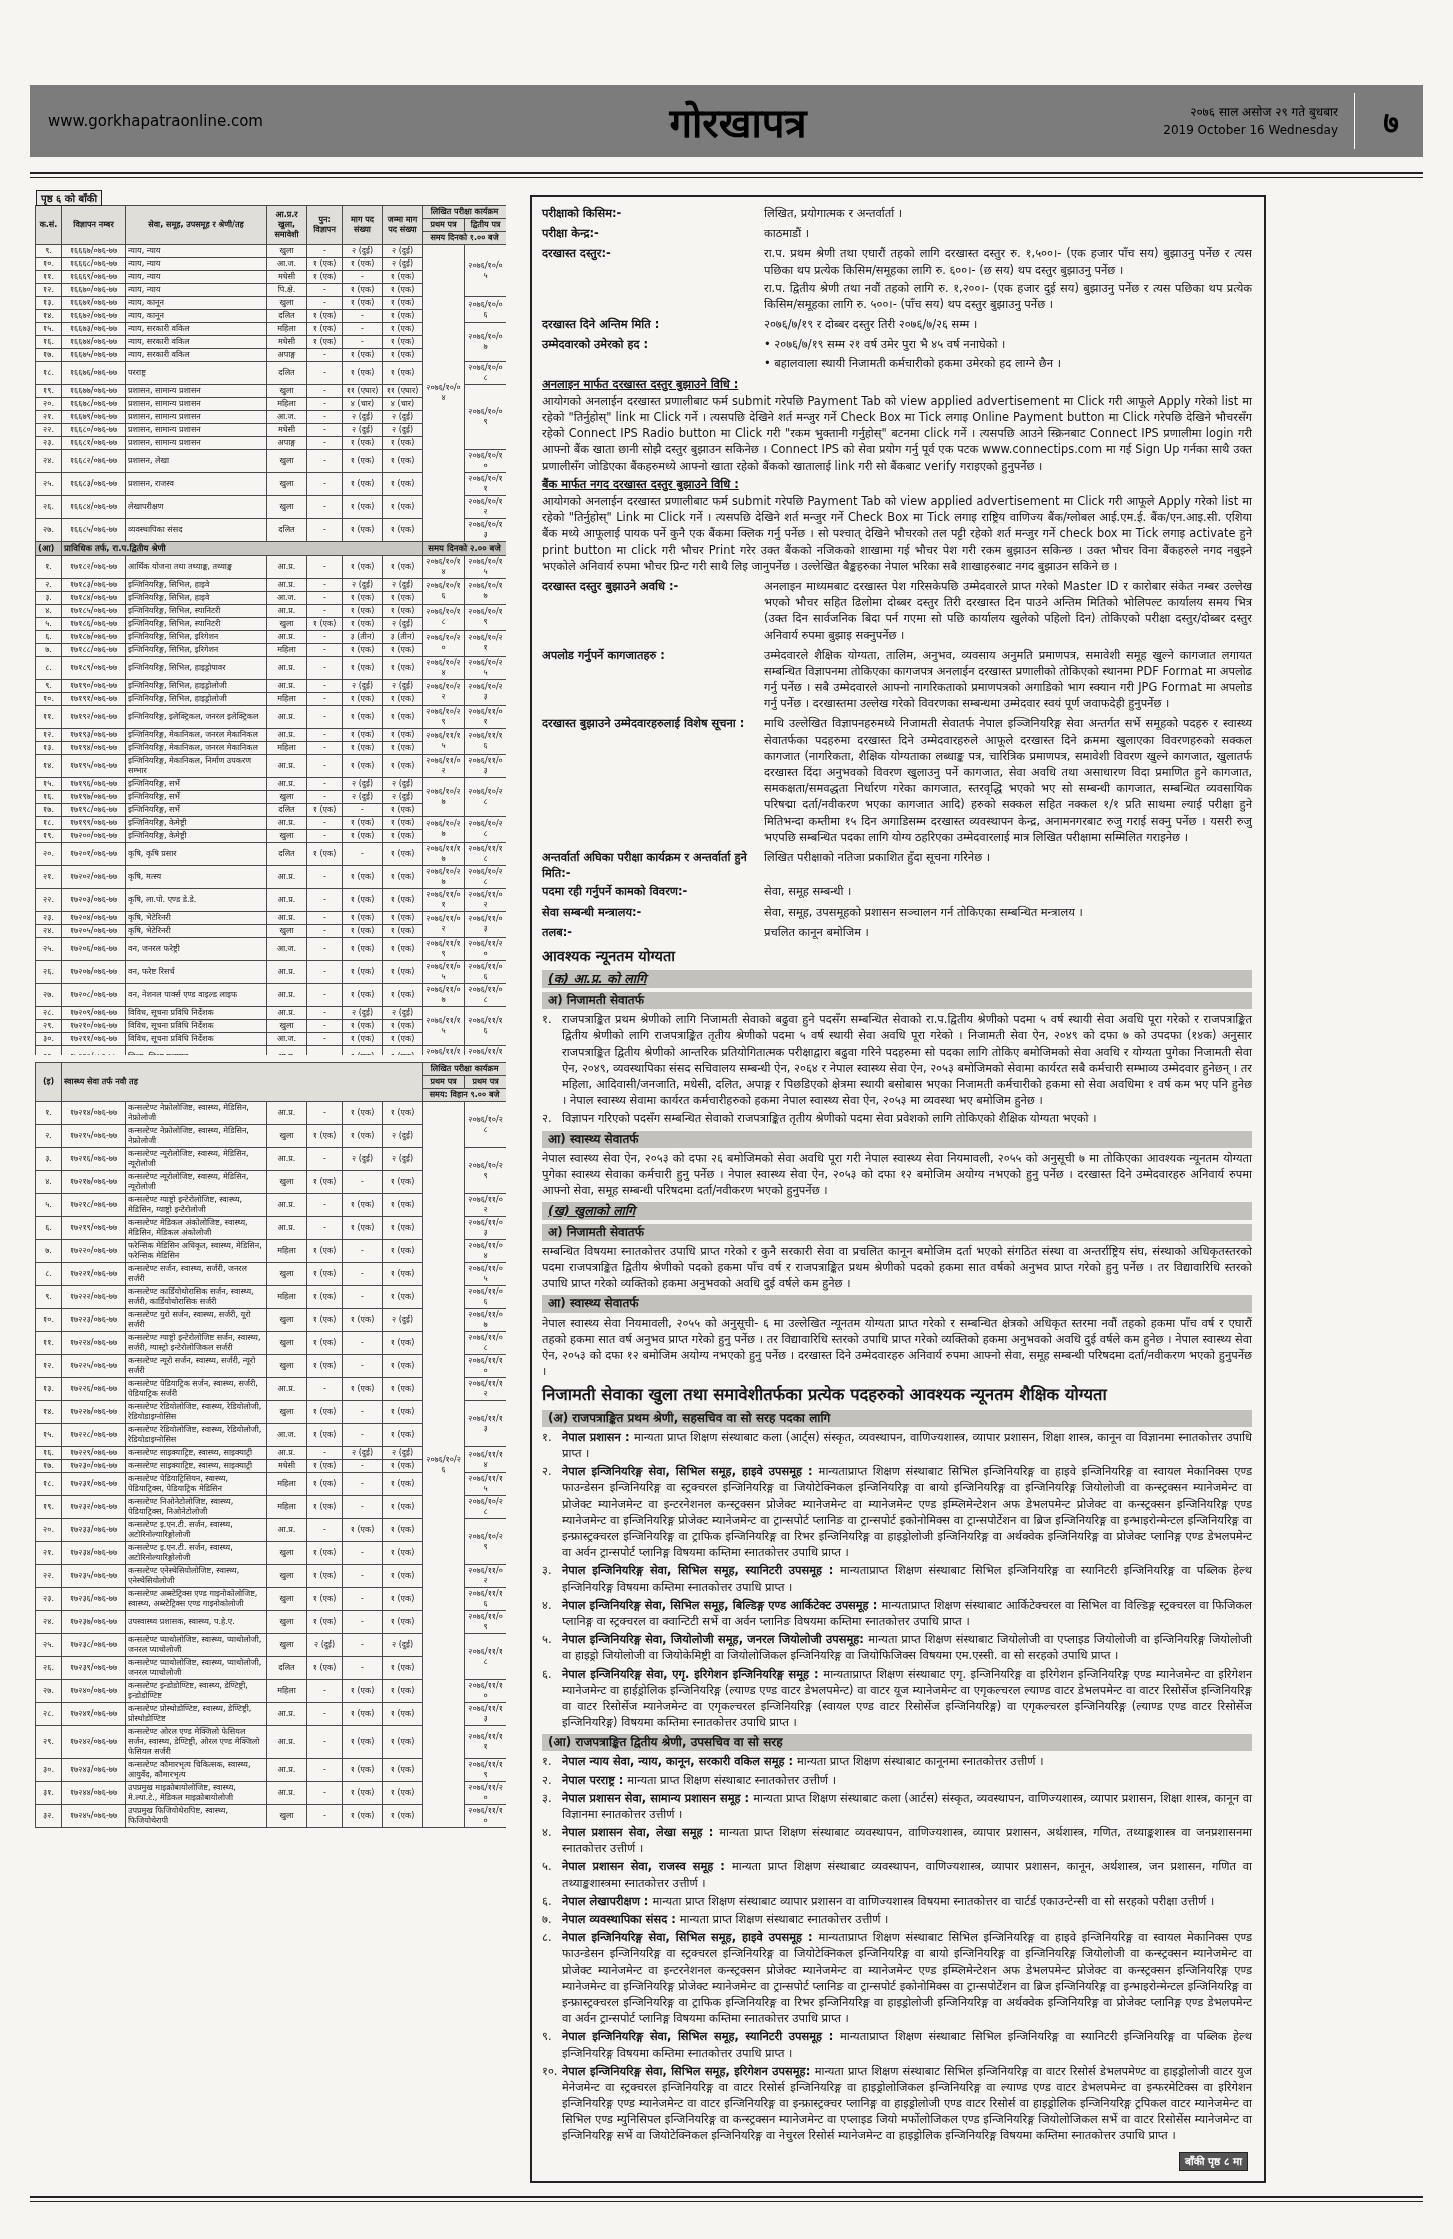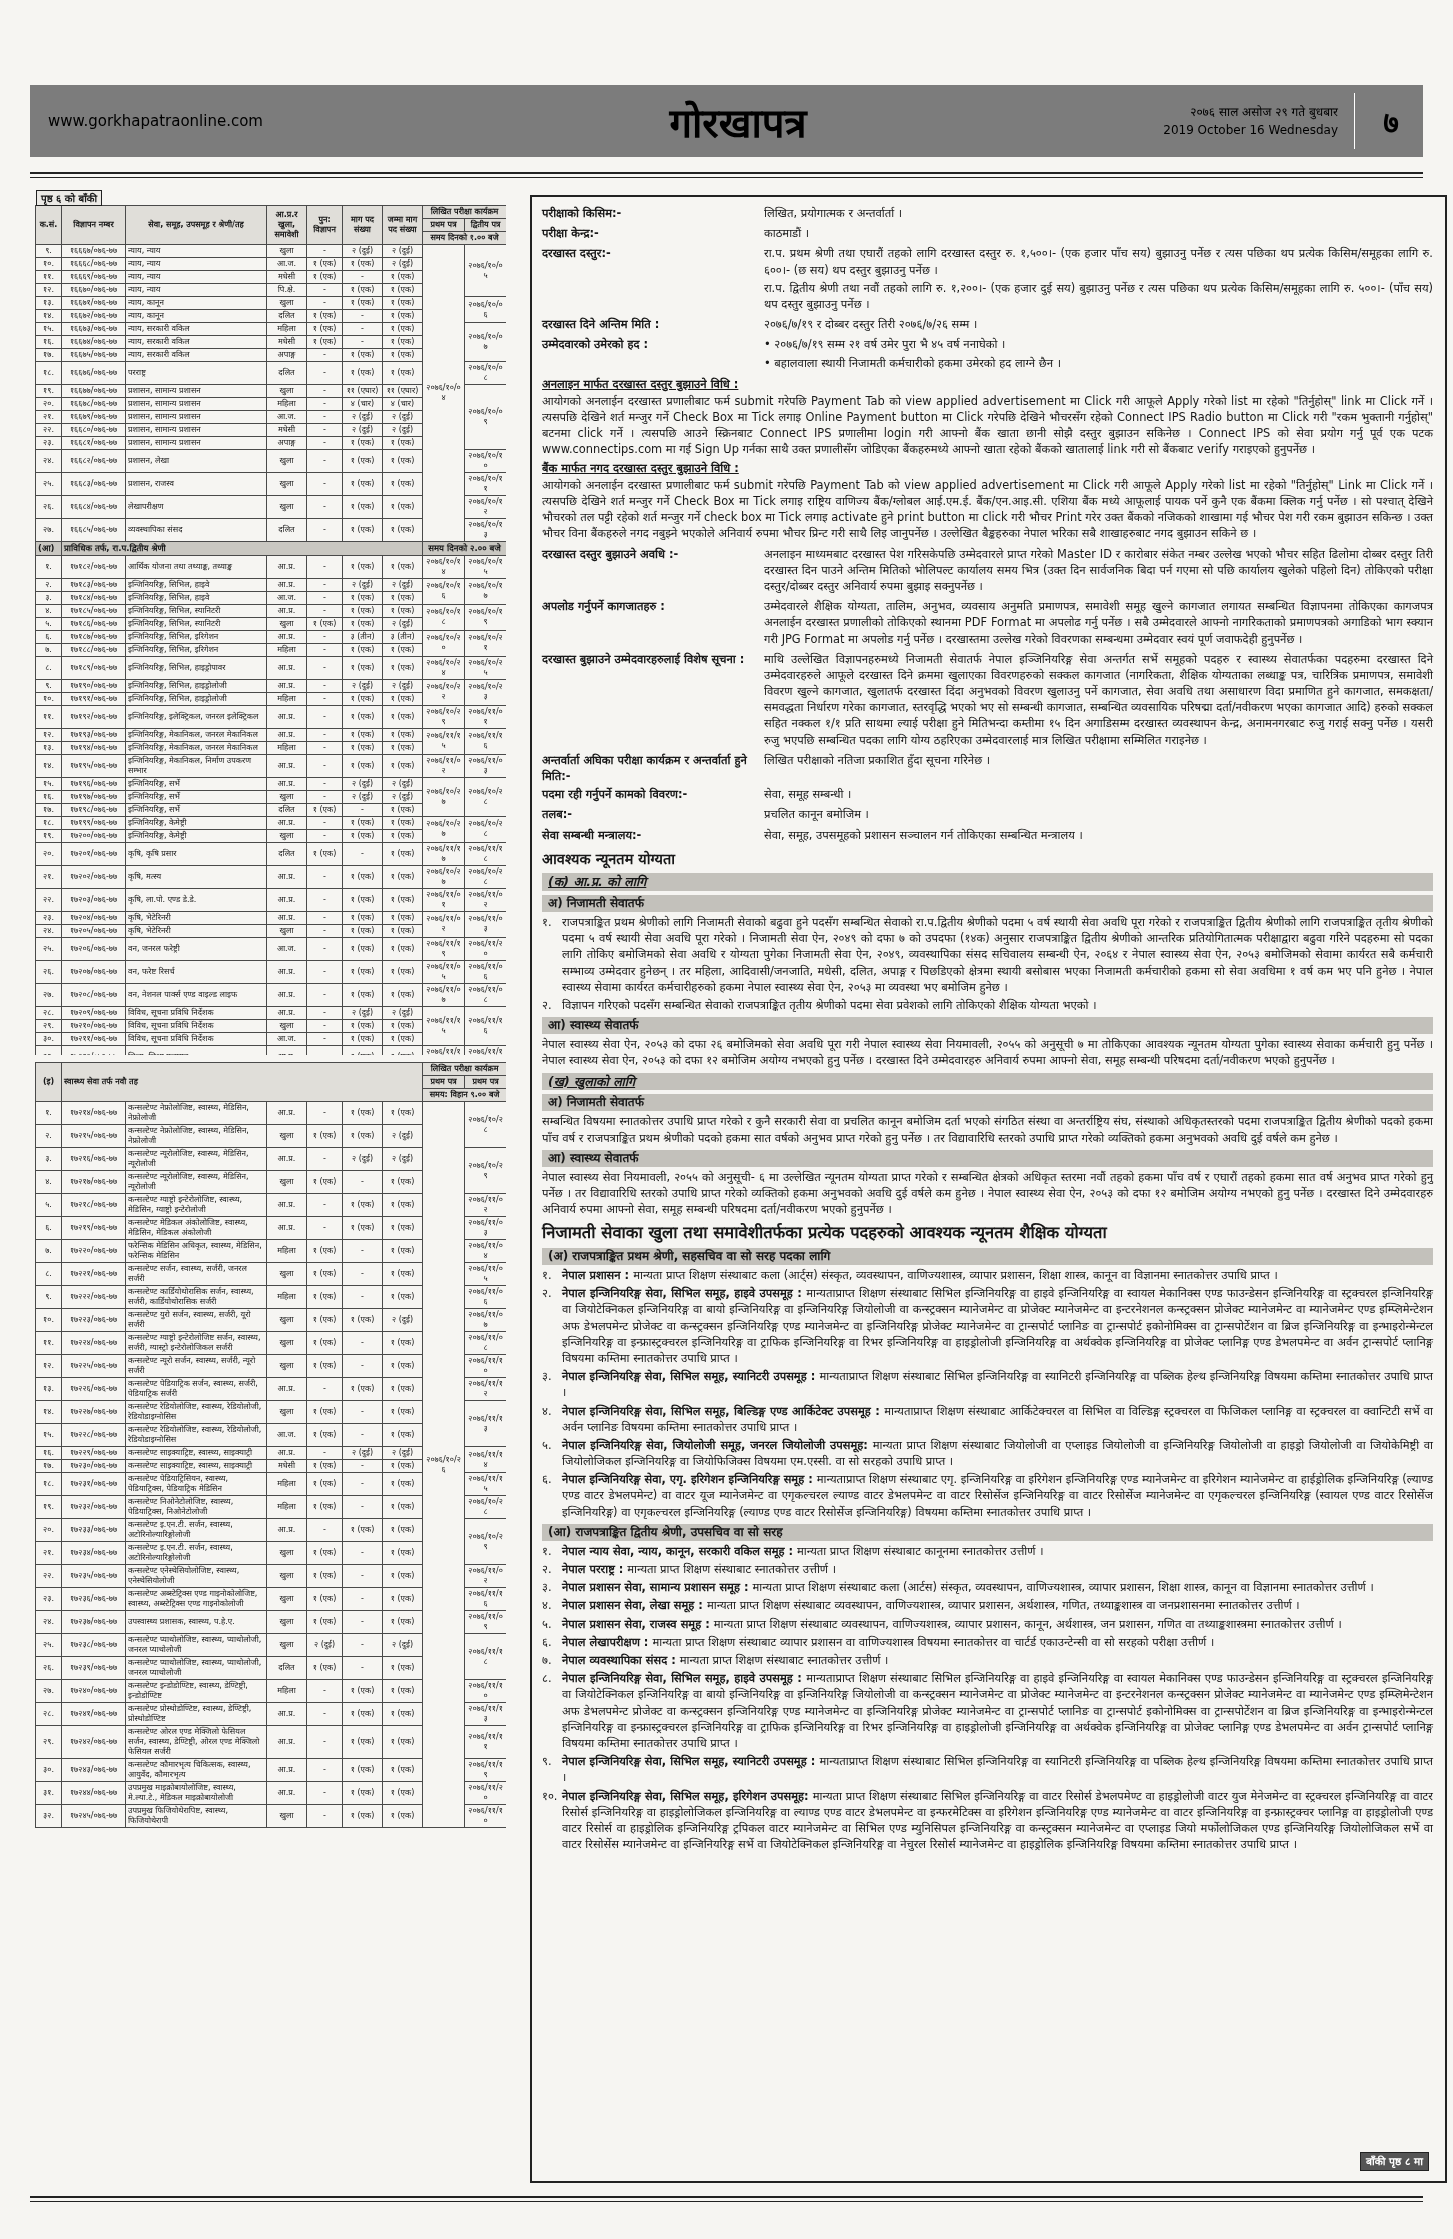--- a/index.html
+++ b/index.html
@@ -25,21 +25,21 @@
   #t2box{top:1062px;height:980px;}
   table{border-collapse:collapse;width:100%;table-layout:fixed;}
   td,th{border:1px solid #4a4a4a;font-size:8px;line-height:1.25;padding:1px 2px;text-align:center;vertical-align:middle;word-wrap:break-word;}
   th{background:#e0ded9;font-weight:bold;}
   td.sv{text-align:left;}
   tr.secrow td{background:#c9c7c1;font-weight:bold;text-align:left;font-size:8.5px;}
   tr.secrow td.tm{text-align:center;margin-top:7px;}
   col.c-sn{width:26px;}col.c-adv{width:64px;}col.c-sv{width:141px;}col.c-cat{width:40px;}
   col.c-re{width:36px;}col.c-dem{width:40px;}col.c-tot{width:40px;}col.c-f{width:42px;}col.c-s{width:42px;}
   
-  .rightbox{position:absolute;left:530px;top:195px;width:917px;height:1988px;border:2px solid #222;background:#f6f5f2;padding:8px 12px 8px 10px;box-sizing:border-box;overflow:hidden;font-size:11.4px;line-height:1.42;}
+  .rightbox{position:absolute;left:530px;top:195px;width:736px;height:1988px;border:2px solid #222;background:#f6f5f2;padding:8px 12px 8px 10px;box-sizing:border-box;overflow:hidden;font-size:11.4px;line-height:1.42;}
   .kv{display:flex;margin-bottom:2px;}
   .kv .lbl{width:222px;flex-shrink:0;font-weight:bold;padding-right:6px;box-sizing:border-box;}
   .kv .bd{flex:1;}
   .kv .bd .p{margin:0 0 2px 0;text-align:justify;}
   .kv .bd .u{font-weight:bold;text-decoration:underline;margin:1px 0;}
   .blk-h1{font-size:14.5px;font-weight:bold;margin:4px 0 2px;}
   .blk-h2{font-size:16.5px;font-weight:bold;margin:6px 0 3px;line-height:1.25;}
   .blk-bar{background:#c3c1bb;font-weight:bold;padding:0 6px;margin:4px 0 2px;font-size:12px;}
   .blk-bar.it{font-style:italic;text-decoration:underline;font-size:12.5px;}
   .blk-para{text-align:justify;margin:1px 0 3px;}
@@ -1020,29 +1020,29 @@
         <div class="p">लिखित परीक्षाको नतिजा प्रकाशित हुँदा सूचना गरिनेछ ।</div>
       </div>
     </div>
     <div class="kv">
       <div class="lbl">पदमा रही गर्नुपर्ने कामको विवरण:-</div>
       <div class="bd">
         <div class="p">सेवा, समूह सम्बन्धी ।</div>
       </div>
     </div>
     <div class="kv">
+      <div class="lbl">सेवा सम्बन्धी मन्त्रालय:-</div>
+      <div class="bd">
+        <div class="p">सेवा, समूह, उपसमूहको प्रशासन सञ्चालन गर्न तोकिएका सम्बन्धित मन्त्रालय ।</div>
+      </div>
+    </div>
+    <div class="kv">
       <div class="lbl">तलब:-</div>
       <div class="bd">
         <div class="p">प्रचलित कानून बमोजिम ।</div>
-      </div>
-    </div>
-    <div class="kv">
-      <div class="lbl">सेवा सम्बन्धी मन्त्रालय:-</div>
-      <div class="bd">
-        <div class="p">सेवा, समूह, उपसमूहको प्रशासन सञ्चालन गर्न तोकिएका सम्बन्धित मन्त्रालय ।</div>
       </div>
     </div>
     <div class="blk-h1">आवश्यक न्यूनतम योग्यता</div>
     <div class="blk-bar it">(क) आ.प्र. को लागि</div>
     <div class="blk-bar">अ) निजामती सेवातर्फ</div>
     <div class="blk-num">
       <div class="n">१.</div>
       <div class="t">राजपत्राङ्कित प्रथम श्रेणीको लागि निजामती सेवाको बढुवा हुने पदसँग सम्बन्धित सेवाको रा.प.द्वितीय श्रेणीको पदमा ५ वर्ष स्थायी सेवा अवधि पूरा गरेको र राजपत्राङ्कित द्वितीय श्रेणीको लागि राजपत्राङ्कित तृतीय श्रेणीको पदमा ५ वर्ष स्थायी सेवा अवधि पूरा गरेको । निजामती सेवा ऐन, २०४९ को दफा ७ को उपदफा (१४क) अनुसार राजपत्राङ्कित द्वितीय श्रेणीको आन्तरिक प्रतियोगितात्मक परीक्षाद्वारा बढुवा गरिने पदहरुमा सो पदका लागि तोकिए बमोजिमको सेवा अवधि र योग्यता पुगेका निजामती सेवा ऐन, २०४९, व्यवस्थापिका संसद सचिवालय सम्बन्धी ऐन, २०६४ र नेपाल स्वास्थ्य सेवा ऐन, २०५३ बमोजिमको सेवामा कार्यरत सबै कर्मचारी सम्भाव्य उम्मेदवार हुनेछन् । तर महिला, आदिवासी/जनजाति, मधेसी, दलित, अपाङ्ग र पिछडिएको क्षेत्रमा स्थायी बसोबास भएका निजामती कर्मचारीको हकमा सो सेवा अवधिमा १ वर्ष कम भए पनि हुनेछ । नेपाल स्वास्थ्य सेवामा कार्यरत कर्मचारीहरुको हकमा नेपाल स्वास्थ्य सेवा ऐन, २०५३ मा व्यवस्था भए बमोजिम हुनेछ ।</div>
     </div>
     <div class="blk-num">

